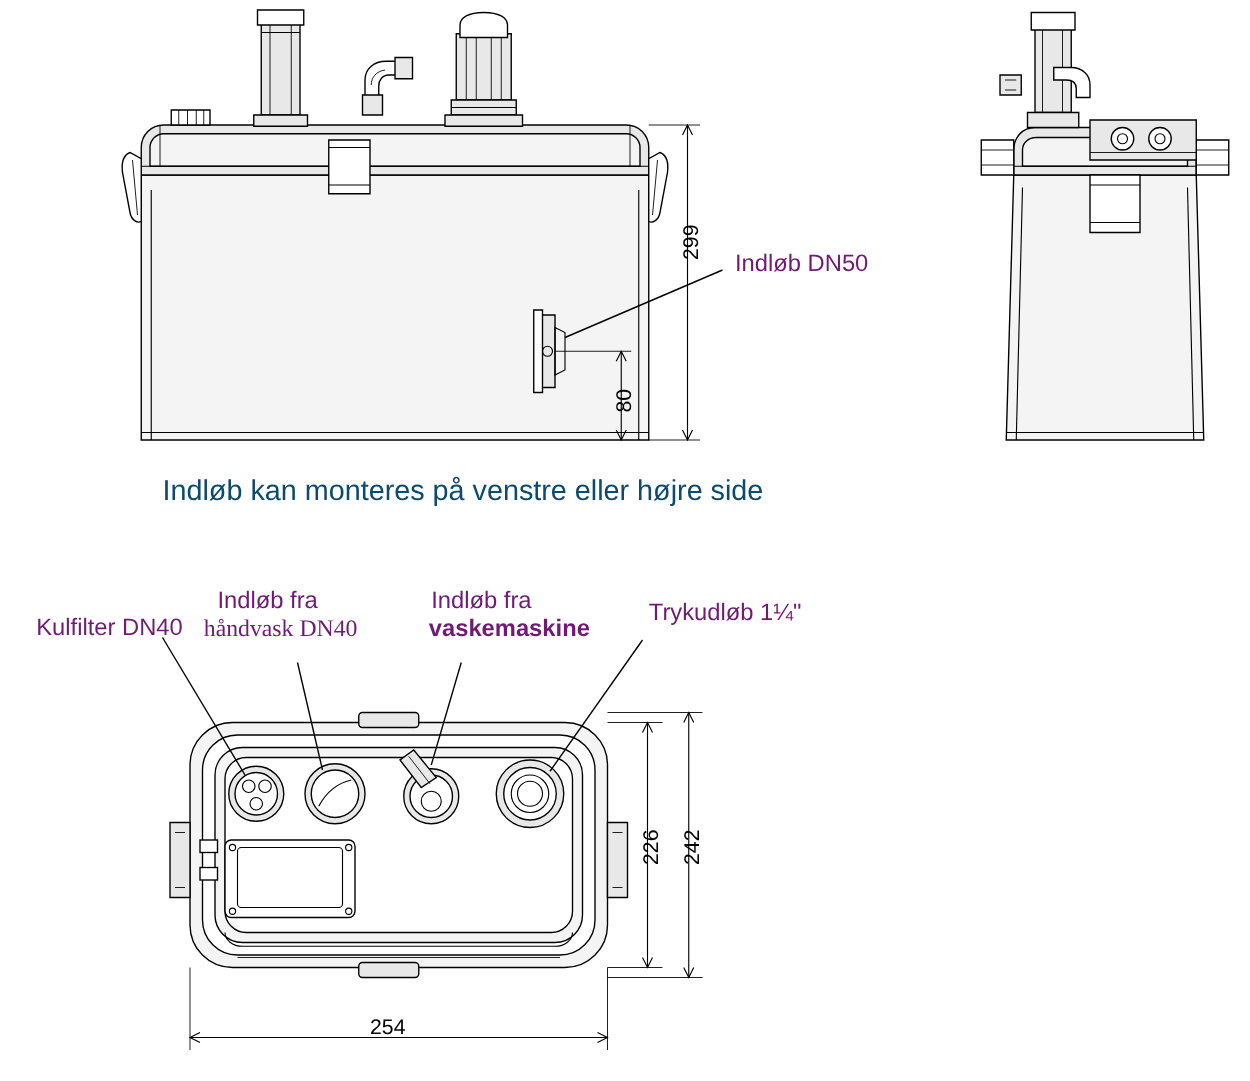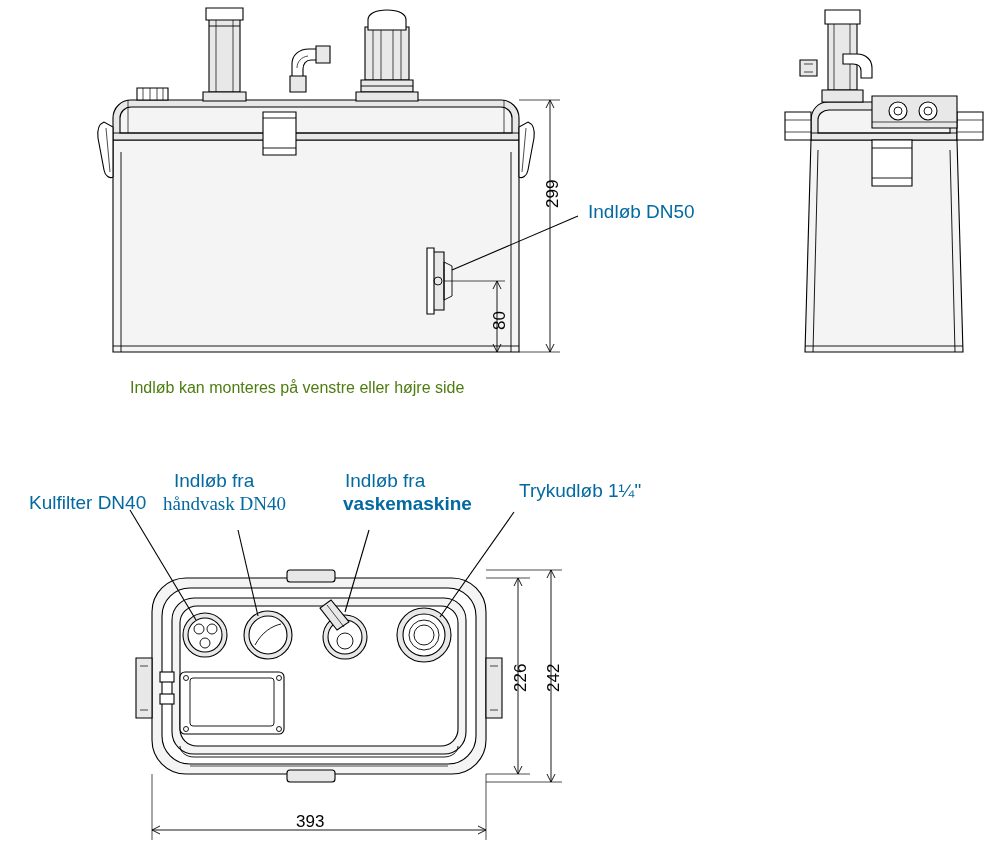--- a/index.html
+++ b/index.html
@@ -21,38 +21,38 @@
   svg.layer {
     position: absolute;
     left: 0;
     top: 0;
     width: 1000px;
     height: 865px;
   }
   .lbl {
     position: absolute;
     font-size: 19px;
-    color: #0369a1;
+    color: #701a75;
     white-space: pre;
     line-height: 1.22;
   }
   .dim {
     position: absolute;
     font-size: 17px;
     color: #000;
     white-space: pre;
   }
   .vert {
     transform: rotate(-90deg);
     transform-origin: left top;
   }
   .caption {
     position: absolute;
-    font-size: 16px;
-    color: #4d7c0f;
+    font-size: 23px;
+    color: #0c4a6e;
     white-space: pre;
   }
   .thin {
     fill: none;
     stroke: #000;
     stroke-width: 0.9;
   }
   .hair {
     fill: none;
     stroke: #000;
@@ -293,15 +293,15 @@
   <div class="lbl" style="left:174px; top:469px;">Indløb fra</div>
   <div class="lbl" style="left:163px; top:492px;font-family:Liberation Serif, serif;">håndvask DN40</div>
 
   <div class="lbl" style="left:345px; top:469px;">Indløb fra</div>
   <div class="lbl" style="left:343px; top:492px;font-weight:bold;">vaskemaskine</div>
 
   <div class="lbl" style="left:519px; top:479px;">Trykudløb 1¼"</div>
 
   <div class="dim vert" style="left:511px; top:692px;">226</div>
   <div class="dim vert" style="left:544px; top:692px;">242</div>
-  <div class="dim" style="left:296px; top:812px;">393</div>
+  <div class="dim" style="left:296px; top:812px;">254</div>
 
 </div>
 
 </body></html>

